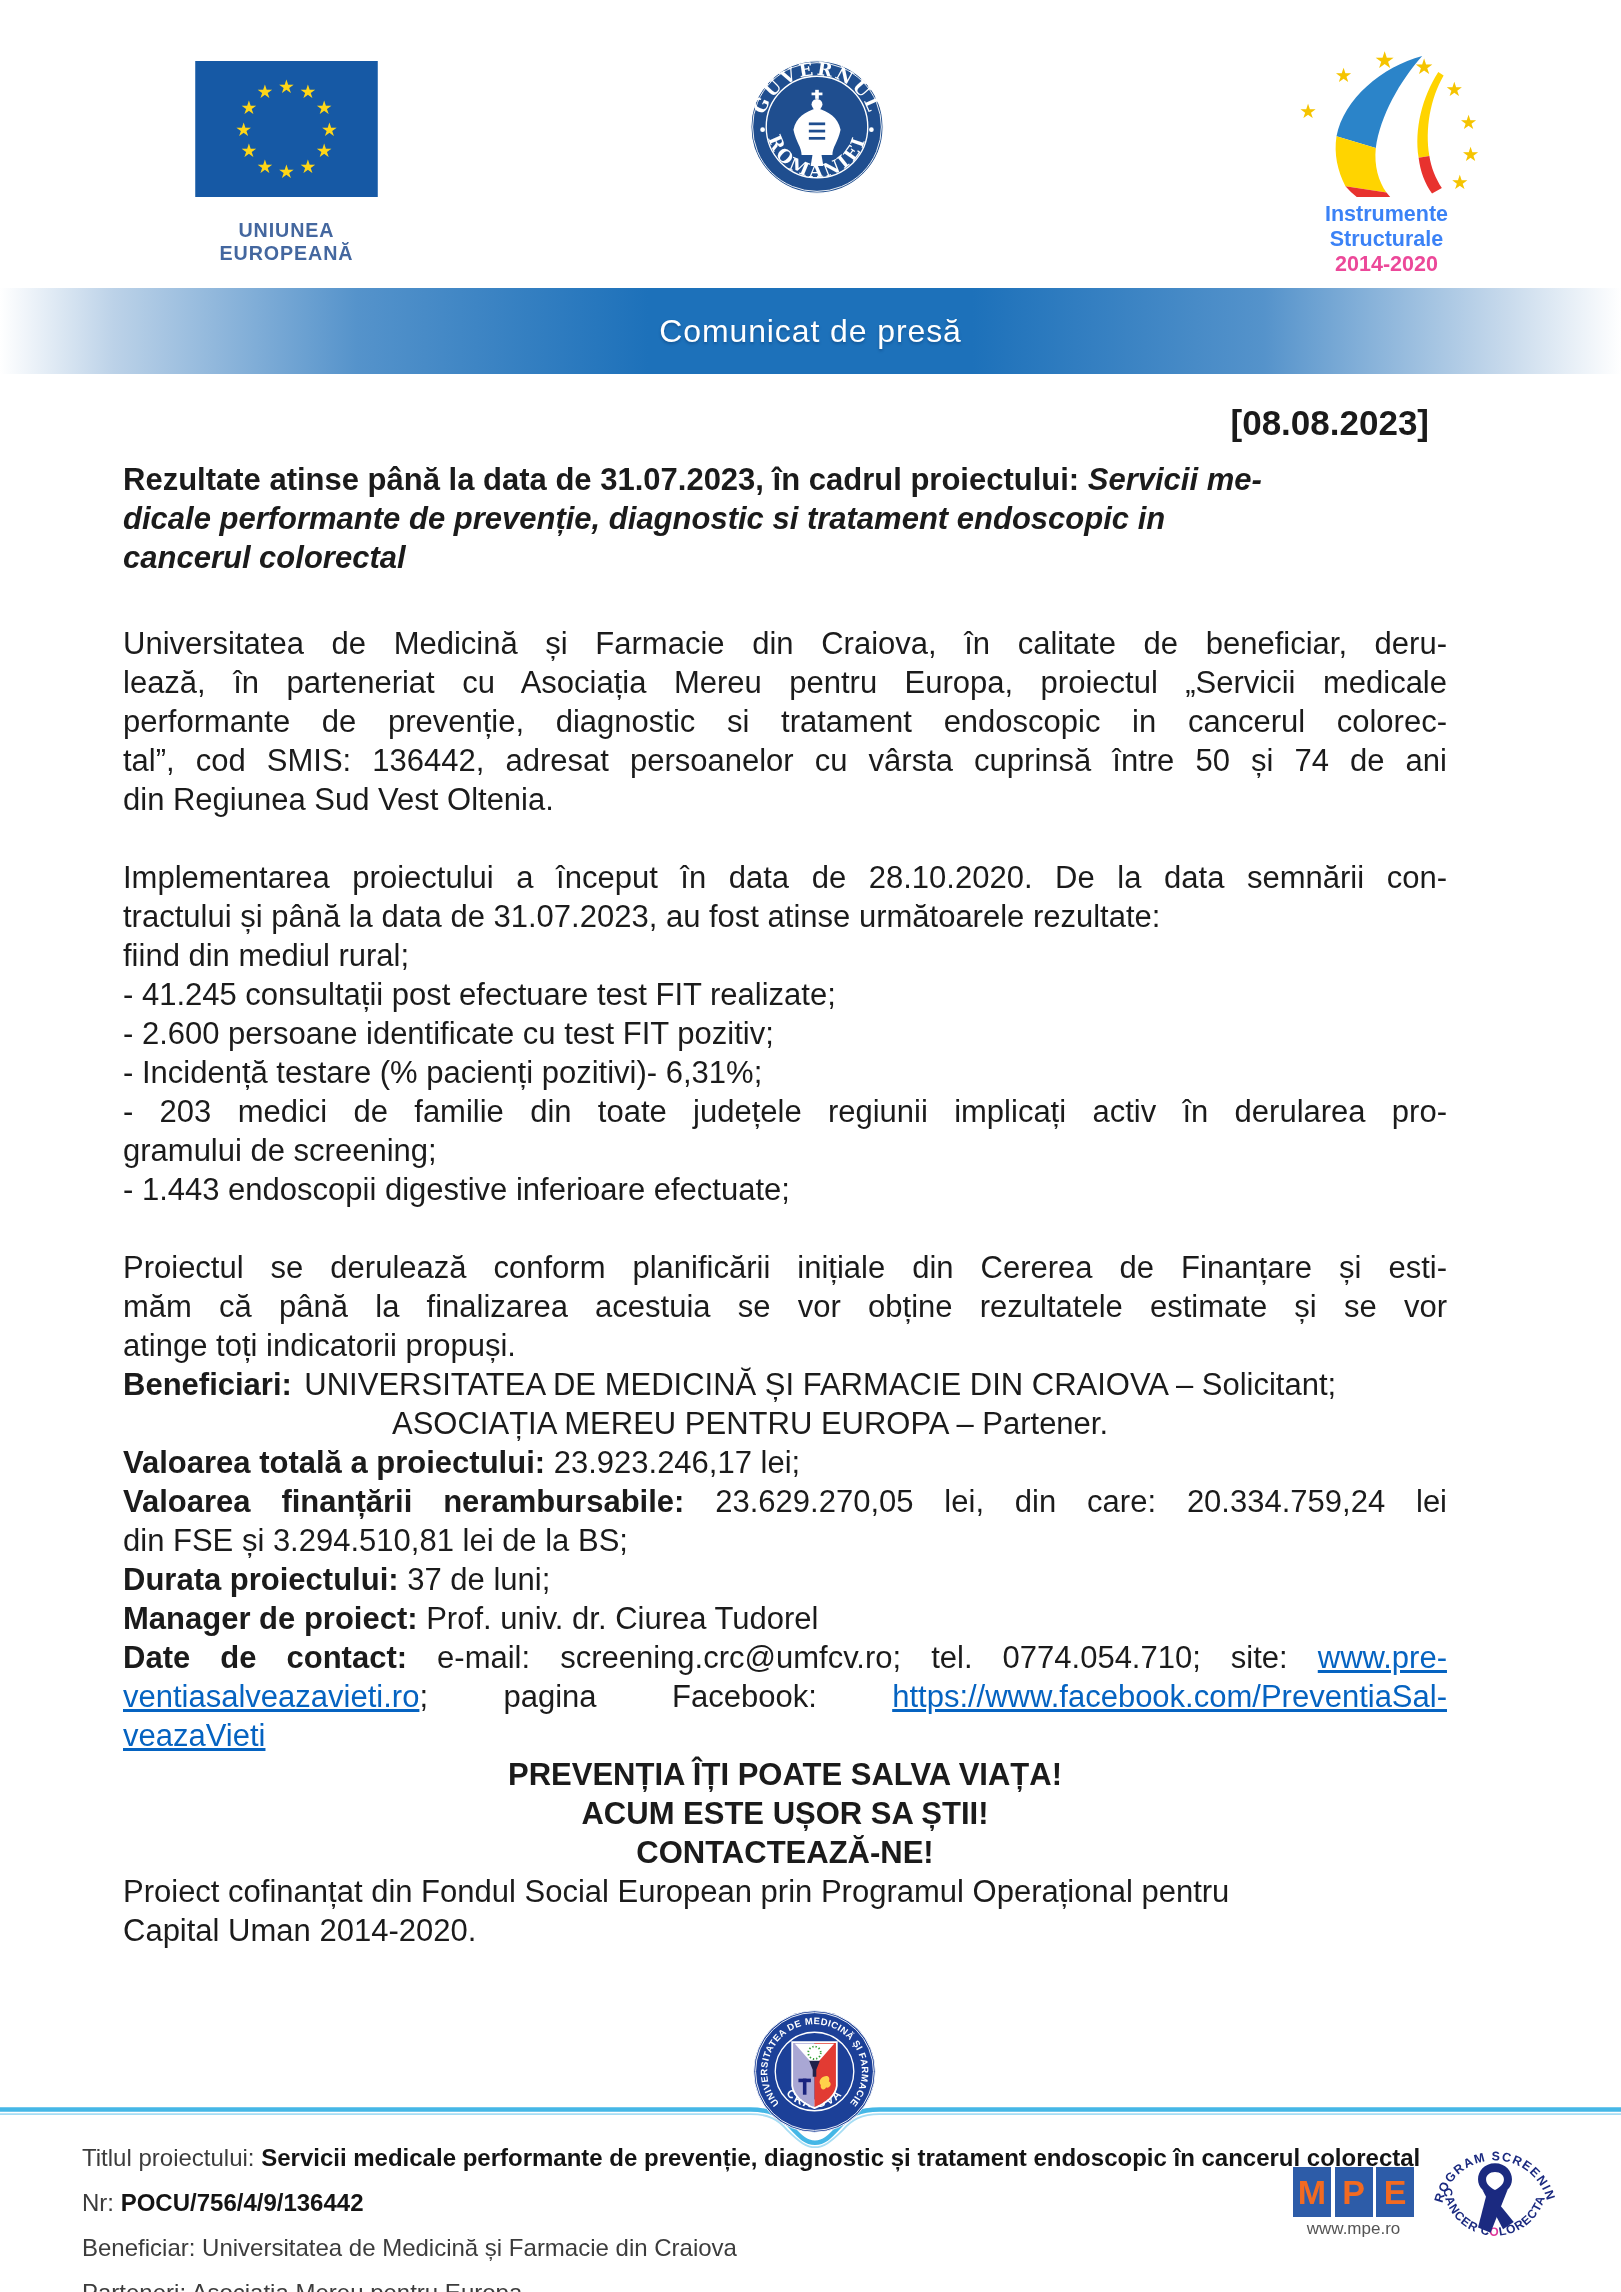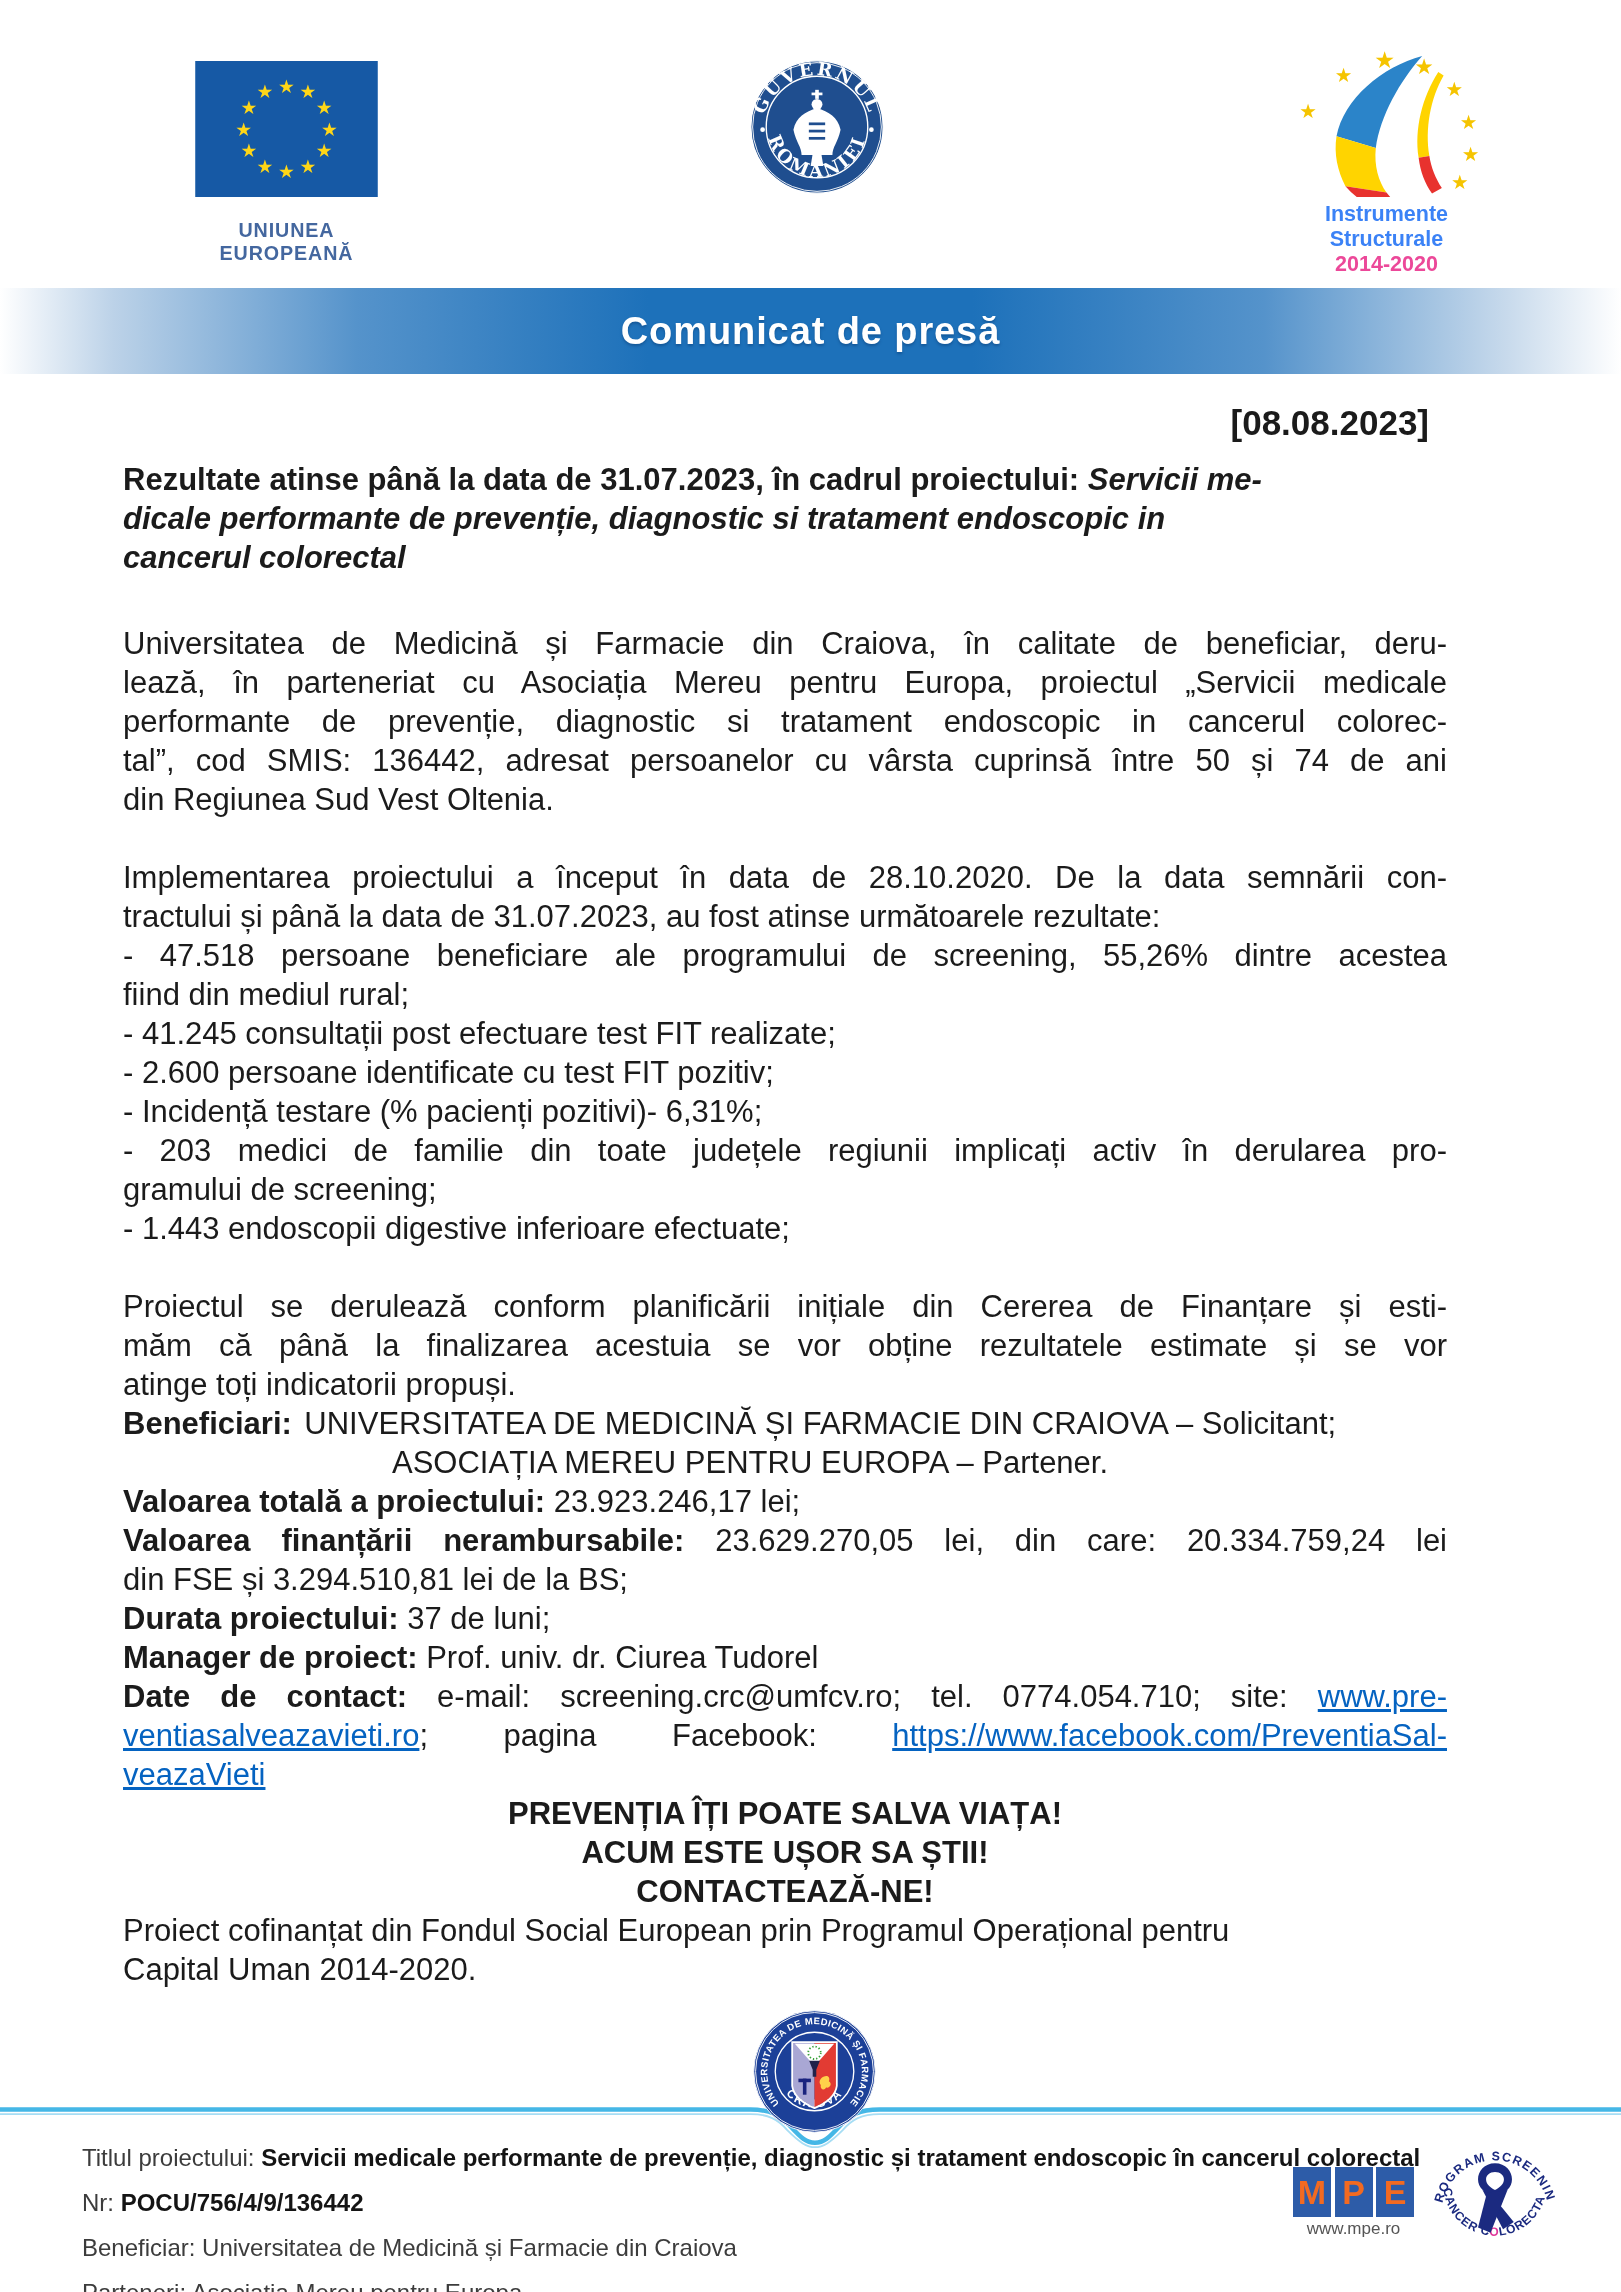--- a/index.html
+++ b/index.html
@@ -17,21 +17,21 @@
   .is-caption1{margin-top:1.8px;font-size:21.5px;font-weight:bold;color:#3b82f6;}
   .is-caption2{font-size:21.5px;font-weight:bold;color:#ec4899;}
   
   .banner{
     position:absolute;left:0;top:288px;width:1621px;height:86px;
     background:linear-gradient(to right,#ffffff 0%,#bcd2e8 7%,#5593cb 22%,#1d71ba 40%,
       #1d71ba 60%,#5593cb 78%,#c8daec 93%,#ffffff 100%);
     display:flex;align-items:center;justify-content:center;
   }
   .banner-title{
-    color:#ffffff;font-size:38px;font-weight:bold;letter-spacing:0.9px;
+    color:#ffffff;font-size:32px;font-weight:normal;letter-spacing:0.9px;
     text-shadow:0 1.8px 2.7px rgba(0,40,90,.35);
   }
   
   .bodytext{position:absolute;left:123px;top:403px;width:1324px;font-size:31px;line-height:39px;}
   .line{min-height:39px;}
   .just{text-align:justify;text-align-last:justify;}
   .ctr{text-align:center;font-weight:bold;}
   .dateline{text-align:right;font-weight:bold;font-size:35px;padding-right:18px;margin-bottom:18px;}
   .title-block{text-align:left;font-weight:bold;margin-bottom:47px;}
   .title-block .it{font-style:italic;}
@@ -151,21 +151,20 @@
     <div class="line just">performante de prevenție, diagnostic si tratament endoscopic in cancerul colorec-</div>
     <div class="line just">tal”, cod SMIS: 136442, adresat persoanelor cu vârsta cuprinsă între 50 și 74 de ani</div>
     <div class="line">din Regiunea Sud Vest Oltenia.</div>
   </div>
 
   <div class="pgap"></div>
 
   <div>
     <div class="line just">Implementarea proiectului a început în data de 28.10.2020. De la data semnării con-</div>
     <div class="line">tractului și până la data de 31.07.2023, au fost atinse următoarele rezultate:</div>
-    <div class="line just">- 47.518 persoane beneficiare ale programului de screening, 55,26% dintre acestea</div>
     <div class="line">fiind din mediul rural;</div>
     <div class="line">- 41.245 consultații post efectuare test FIT realizate;</div>
     <div class="line">- 2.600 persoane identificate cu test FIT pozitiv;</div>
     <div class="line">- Incidență testare (% pacienți pozitivi)- 6,31%;</div>
     <div class="line just">- 203 medici de familie din toate județele regiunii implicați activ în derularea pro-</div>
     <div class="line">gramului de screening;</div>
     <div class="line">- 1.443 endoscopii digestive inferioare efectuate;</div>
   </div>
 
   <div class="pgap"></div>

